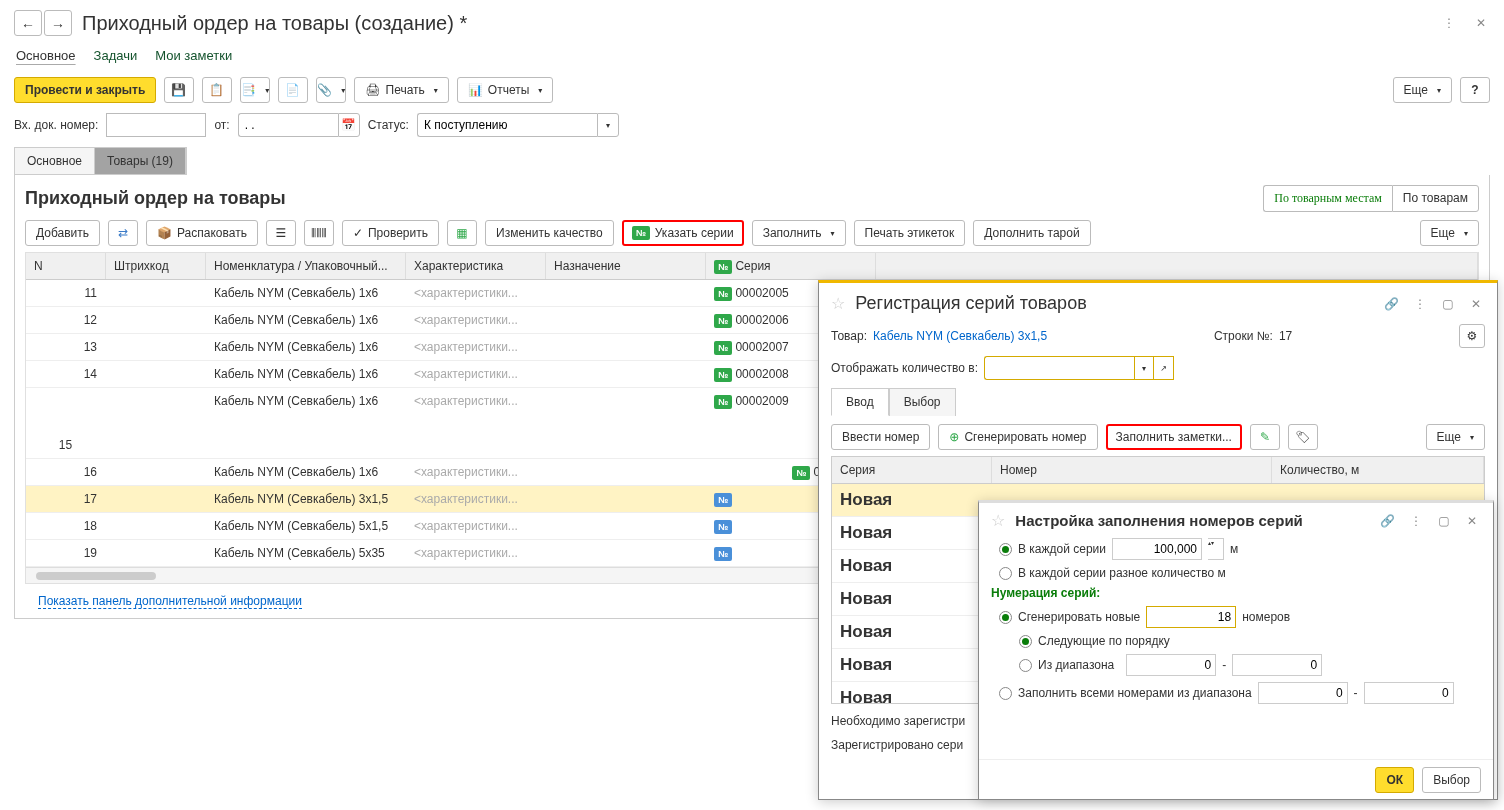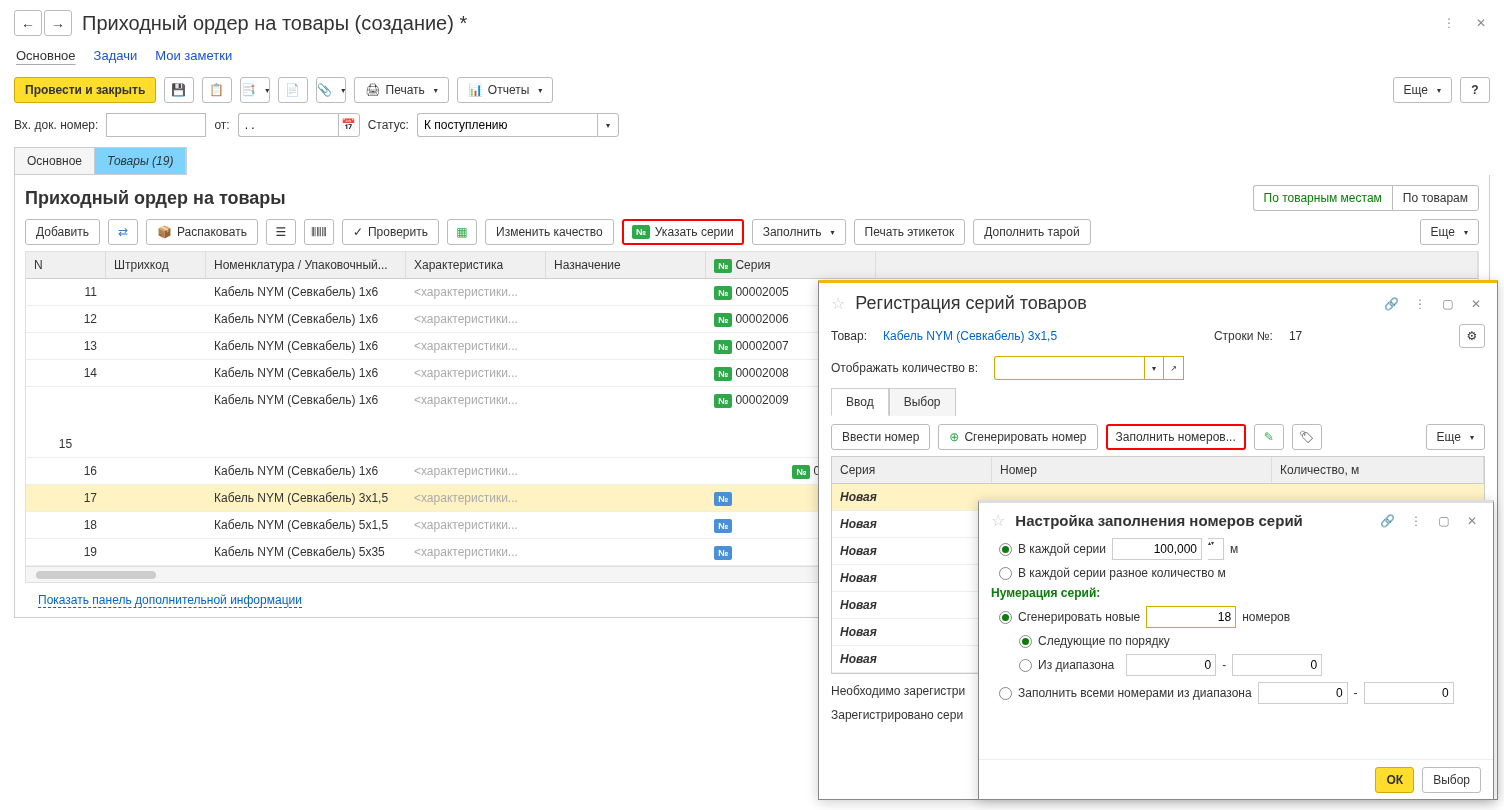--- a/index.html
+++ b/index.html
@@ -5,47 +5,47 @@
 * { box-sizing: border-box; margin: 0; padding: 0; font-family: Arial, sans-serif; }
 body { background: #fff; font-size: 12px; color: #333; position: relative; width: 1504px; height: 810px; overflow: hidden; }
 .main-window { padding: 10px 14px; }
 .title-row { display: flex; align-items: center; gap: 10px; margin-bottom: 12px; }
 .nav-arrows { display: flex; gap: 2px; }
 .nav-btn { width: 28px; height: 26px; border: 1px solid #bbb; background: #fff; border-radius: 3px; display:flex; align-items:center; justify-content:center; cursor:pointer; font-size: 14px; }
 .title-text { font-size: 20px; color: #333; }
 .title-actions { margin-left: auto; display:flex; gap:14px; align-items:center; color:#999; }
 .iconbtn-sq { width:18px; height:18px; display:inline-flex; align-items:center; justify-content:center; cursor:pointer; color:#888; }
 .tabs-top { display:flex; gap:18px; margin-bottom:14px; padding-left:2px; }
-.tabs-top a { color:#1d4ed8; text-decoration:none; font-size:13px; cursor:pointer; }
+.tabs-top a { color:#14532d; text-decoration:none; font-size:13px; cursor:pointer; }
 .tabs-top a.active { color:#333; text-decoration:underline; text-underline-offset:4px; text-decoration-color:#aaa; }
 .toolbar-row { display:flex; gap:8px; align-items:center; margin-bottom:10px; }
 .btn { border:1px solid #bbb; background:#fff; border-radius:3px; padding:5px 10px; font-size:12px; display:inline-flex; align-items:center; gap:5px; cursor:pointer; height:26px; white-space:nowrap; }
 .btn-yellow { background:#ffdd2d; border-color:#d4aa00; font-weight:bold; }
 .btn-icon-only { padding:4px; width:30px; justify-content:center; }
 .btn-dropdown::after { content:"▾"; font-size:8px; margin-left:4px; }
 .toolbar-right { margin-left:auto; display:flex; gap:8px; }
 .form-row { display:flex; align-items:center; gap:8px; margin-bottom:10px; }
 .form-label { font-size:12px; }
 .input-text { border:1px solid #bbb; height:24px; padding:0 6px; font-size:12px; }
 .date-input { display:flex; align-items:center; }
 .date-input .input-text{ border-right:none; border-radius:3px 0 0 3px; }
 .date-btn { border:1px solid #bbb; background:#fff; width:22px; height:24px; display:flex; align-items:center; justify-content:center; border-radius:0 3px 3px 0; }
 .select-box { display:flex; }
 .select-box .input-text { border-right:none; border-radius:3px 0 0 3px; }
 .select-box .sel-btn { border:1px solid #bbb; background:#fff; width:22px; height:24px; display:flex; align-items:center; justify-content:center; border-radius:0 3px 3px 0; font-size:8px;}
 .section-tabs { display:flex; border:1px solid #ccc; width:fit-content; margin-bottom:0; }
 .section-tab { padding:6px 12px; font-size:12px; background:#f5f5f5; cursor:pointer; }
-.section-tab.active { background:#7dd3fc; border-right:1px solid #ccc;font-style:italic; }
+.section-tab.active { background:#a3a3a3; border-right:1px solid #ccc; }
 .section-tab:first-child { border-right:1px solid #ccc; }
 .form-panel { border:1px solid #ccc; border-top:none; padding:10px; }
 .form-panel-header { display:flex; align-items:center; margin-bottom:8px; }
 .form-panel-title { font-weight:bold; font-size:18px; }
 .form-panel-buttons { margin-left:auto; display:flex; gap:0; }
 .toggle-btn { border:1px solid #bbb; padding:5px 10px; font-size:12px; cursor:pointer; background:#fff; }
-.toggle-btn:first-child{ border-radius:3px 0 0 3px; border-right:none;}
+.toggle-btn:first-child{ border-radius:3px 0 0 3px; border-right:none;font-family:Liberation Serif, serif;}
 .toggle-btn:last-child{ border-radius:0 3px 3px 0;}
 .toggle-btn.active { color:#0a7d0a; }
 .table-toolbar { display:flex; gap:8px; align-items:flex-end; margin-bottom:6px; flex-wrap:wrap; }
 .red-highlight { border:2px solid red !important; padding:3px 8px; }
 .table-container { border:1px solid #e0e0e0; position:relative; }
 .table-header { display:flex; background:#f0f0f0; border-bottom:1px solid #ccc; }
 .th { padding:6px 8px; font-size:12px; border-right:1px solid #ddd; overflow:hidden; text-overflow:ellipsis; white-space:nowrap; }
 .tr { display:flex; border-bottom:1px solid #eee; }
 .tr.selected { background:#fff3c4; }
 .td { padding:6px 8px; font-size:12px; border-right:1px solid transparent; overflow:hidden; text-overflow:ellipsis; white-space:nowrap; }
@@ -57,30 +57,30 @@
 .scrollbar-h { height:16px; background:#f5f5f5; border-top:1px solid #ddd; position:relative; }
 .scrollbar-h::before { content:""; position:absolute; left:10px; top:4px; width:120px; height:8px; background:#ccc; border-radius:4px; }
 
 .dialog { position:absolute; background:#fff; border:1px solid #888; box-shadow:0 2px 12px rgba(0,0,0,0.2); }
 .dialog-1 { top:280px; left:818px; width:680px; height:520px; border-top:3px solid #f0b800;}
 .dialog-header { display:flex; align-items:center; padding:10px 12px; gap:10px; }
 .star-icon { color:#ccc; font-size:16px; }
 .dialog-title { font-size:18px; }
 .dialog-header-actions { margin-left:auto; display:flex; gap:10px; align-items:center; }
 .dialog-body { padding:0 12px 12px; }
-.dlg-row { display:flex; align-items:center; gap:16px; margin-bottom:8px; font-size:12px; }
+.dlg-row { display:flex; align-items:center; gap:6px; margin-bottom:8px; font-size:12px; }
 .dlg-row .label-l { flex:0 0 auto; }
 .dlg-row .value-link{ color:#0066cc; }
 .small-tabs { display:flex; border-bottom:1px solid #ccc; margin-bottom:8px; width:fit-content; }
 .small-tab { padding:6px 14px; font-size:12px; border:1px solid #ccc; border-bottom:none; margin-bottom:-1px; cursor:pointer; background:#f5f5f5; }
 .small-tab.active { background:#fff; border-bottom:1px solid #fff; }
 .series-table-header{ display:flex; background:#f0f0f0; border:1px solid #ccc; }
 .series-th { padding:6px 8px; font-size:12px; border-right:1px solid #ddd; }
 .series-body { border:1px solid #ccc; border-top:none; max-height:220px; overflow-y:auto; }
-.series-tr { display:flex; border-bottom:1px solid #eee; font-weight:bold; font-size:12px;font-style:italic; }
+.series-tr { display:flex; border-bottom:1px solid #eee; font-weight:bold; font-size:17px; }
 .series-tr.sel { background:#fff3c4; }
 .series-td { padding:6px 8px; }
 .series-scroll-area{ position:relative; }
 .status-text { font-size:12px; margin-top:10px; }
 
 .dialog-2 { top:500px; left:978px; width:516px; height:300px; background:#fff; border-top:3px solid #ddd; }
 .dialog-2 .dialog-title { font-size:15px; font-weight:bold; }
 .section-head { color:#0a7d0a; font-weight:bold; font-size:12px; margin:6px 0; }
 .radio-row { display:flex; align-items:center; gap:6px; font-size:12px; margin-bottom:6px; padding-left:8px;}
 .radio-circ{ width:13px; height:13px; border:1px solid #888; border-radius:50%; display:inline-flex; align-items:center; justify-content:center; }
@@ -347,21 +347,21 @@
       <div class="small-tab active">Ввод</div>
       <div class="small-tab">Выбор</div>
     </div>
 
     <div class="table-toolbar" style="margin-bottom:6px;">
       <div class="btn">Ввести номер</div>
       <div class="btn">
           <span style="color:#2fa84a;">⊕</span>
           <span>Сгенерировать номер</span>
         </div>
-      <div class="btn red-highlight">Заполнить номеров...</div>
+      <div class="btn red-highlight">Заполнить заметки...</div>
       <div class="btn btn-icon-only">
           <span style="color:#2fa84a;">✎</span>
         </div>
       <div class="btn btn-icon-only">
           <span>🏷</span>
         </div>
       <div class="toolbar-right">
         <div class="btn btn-dropdown">Еще</div>
       </div>
     </div>

